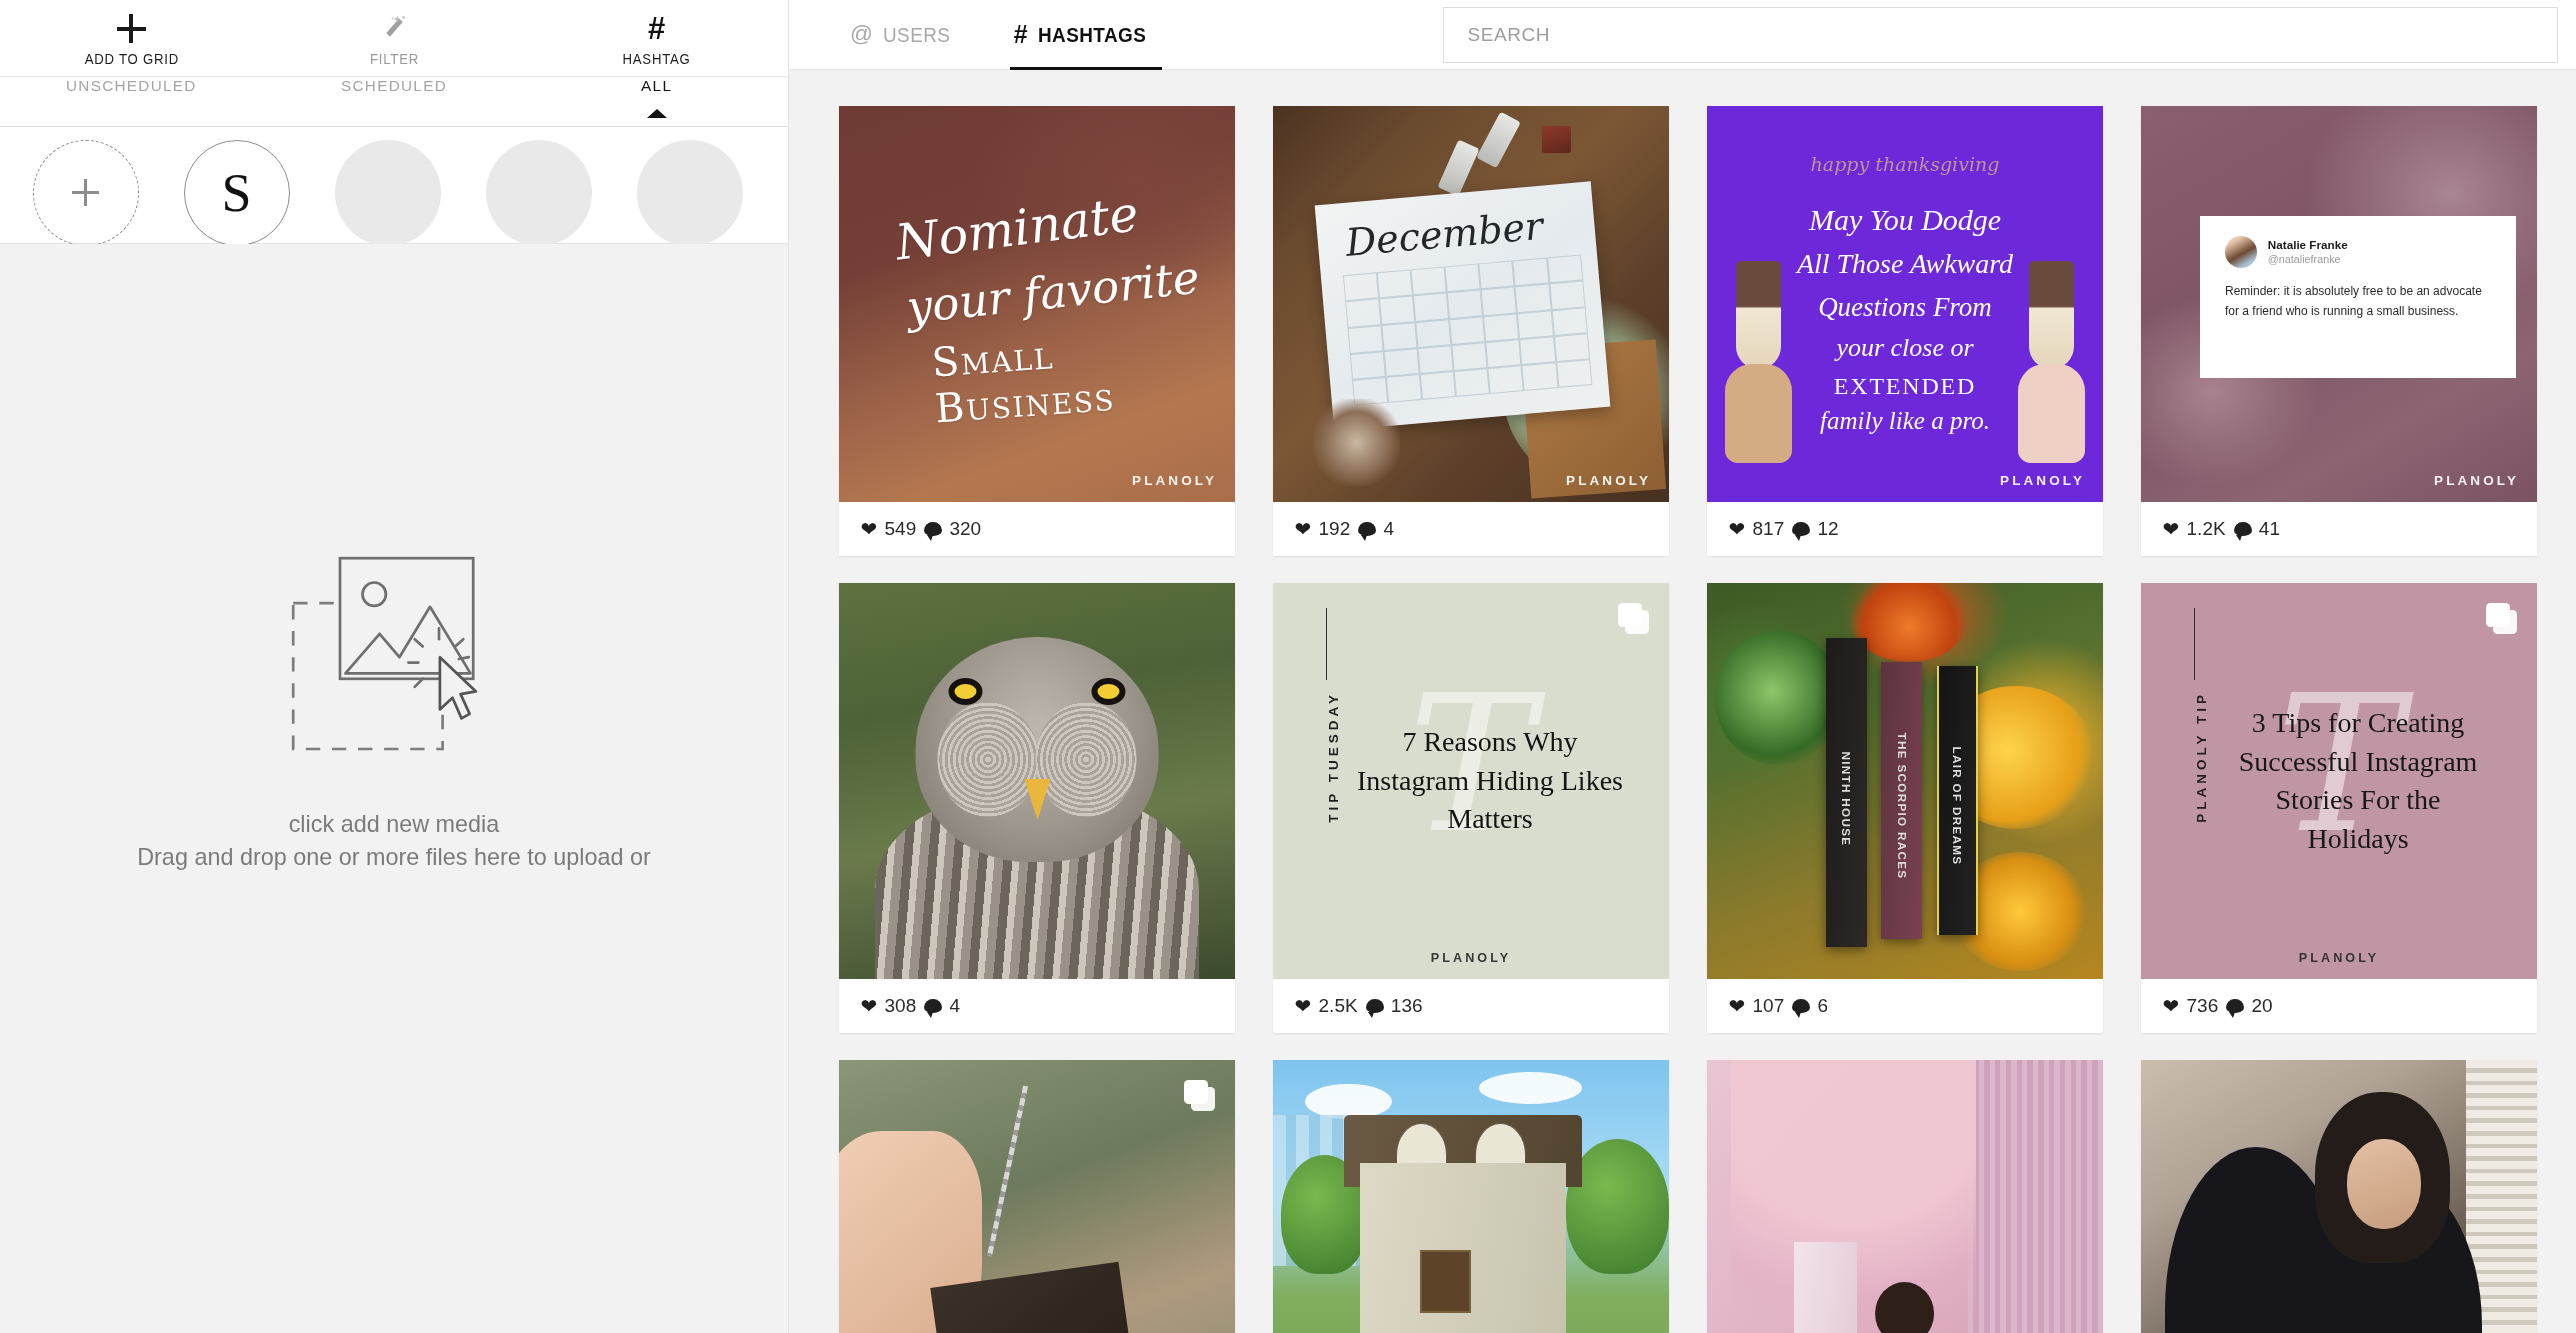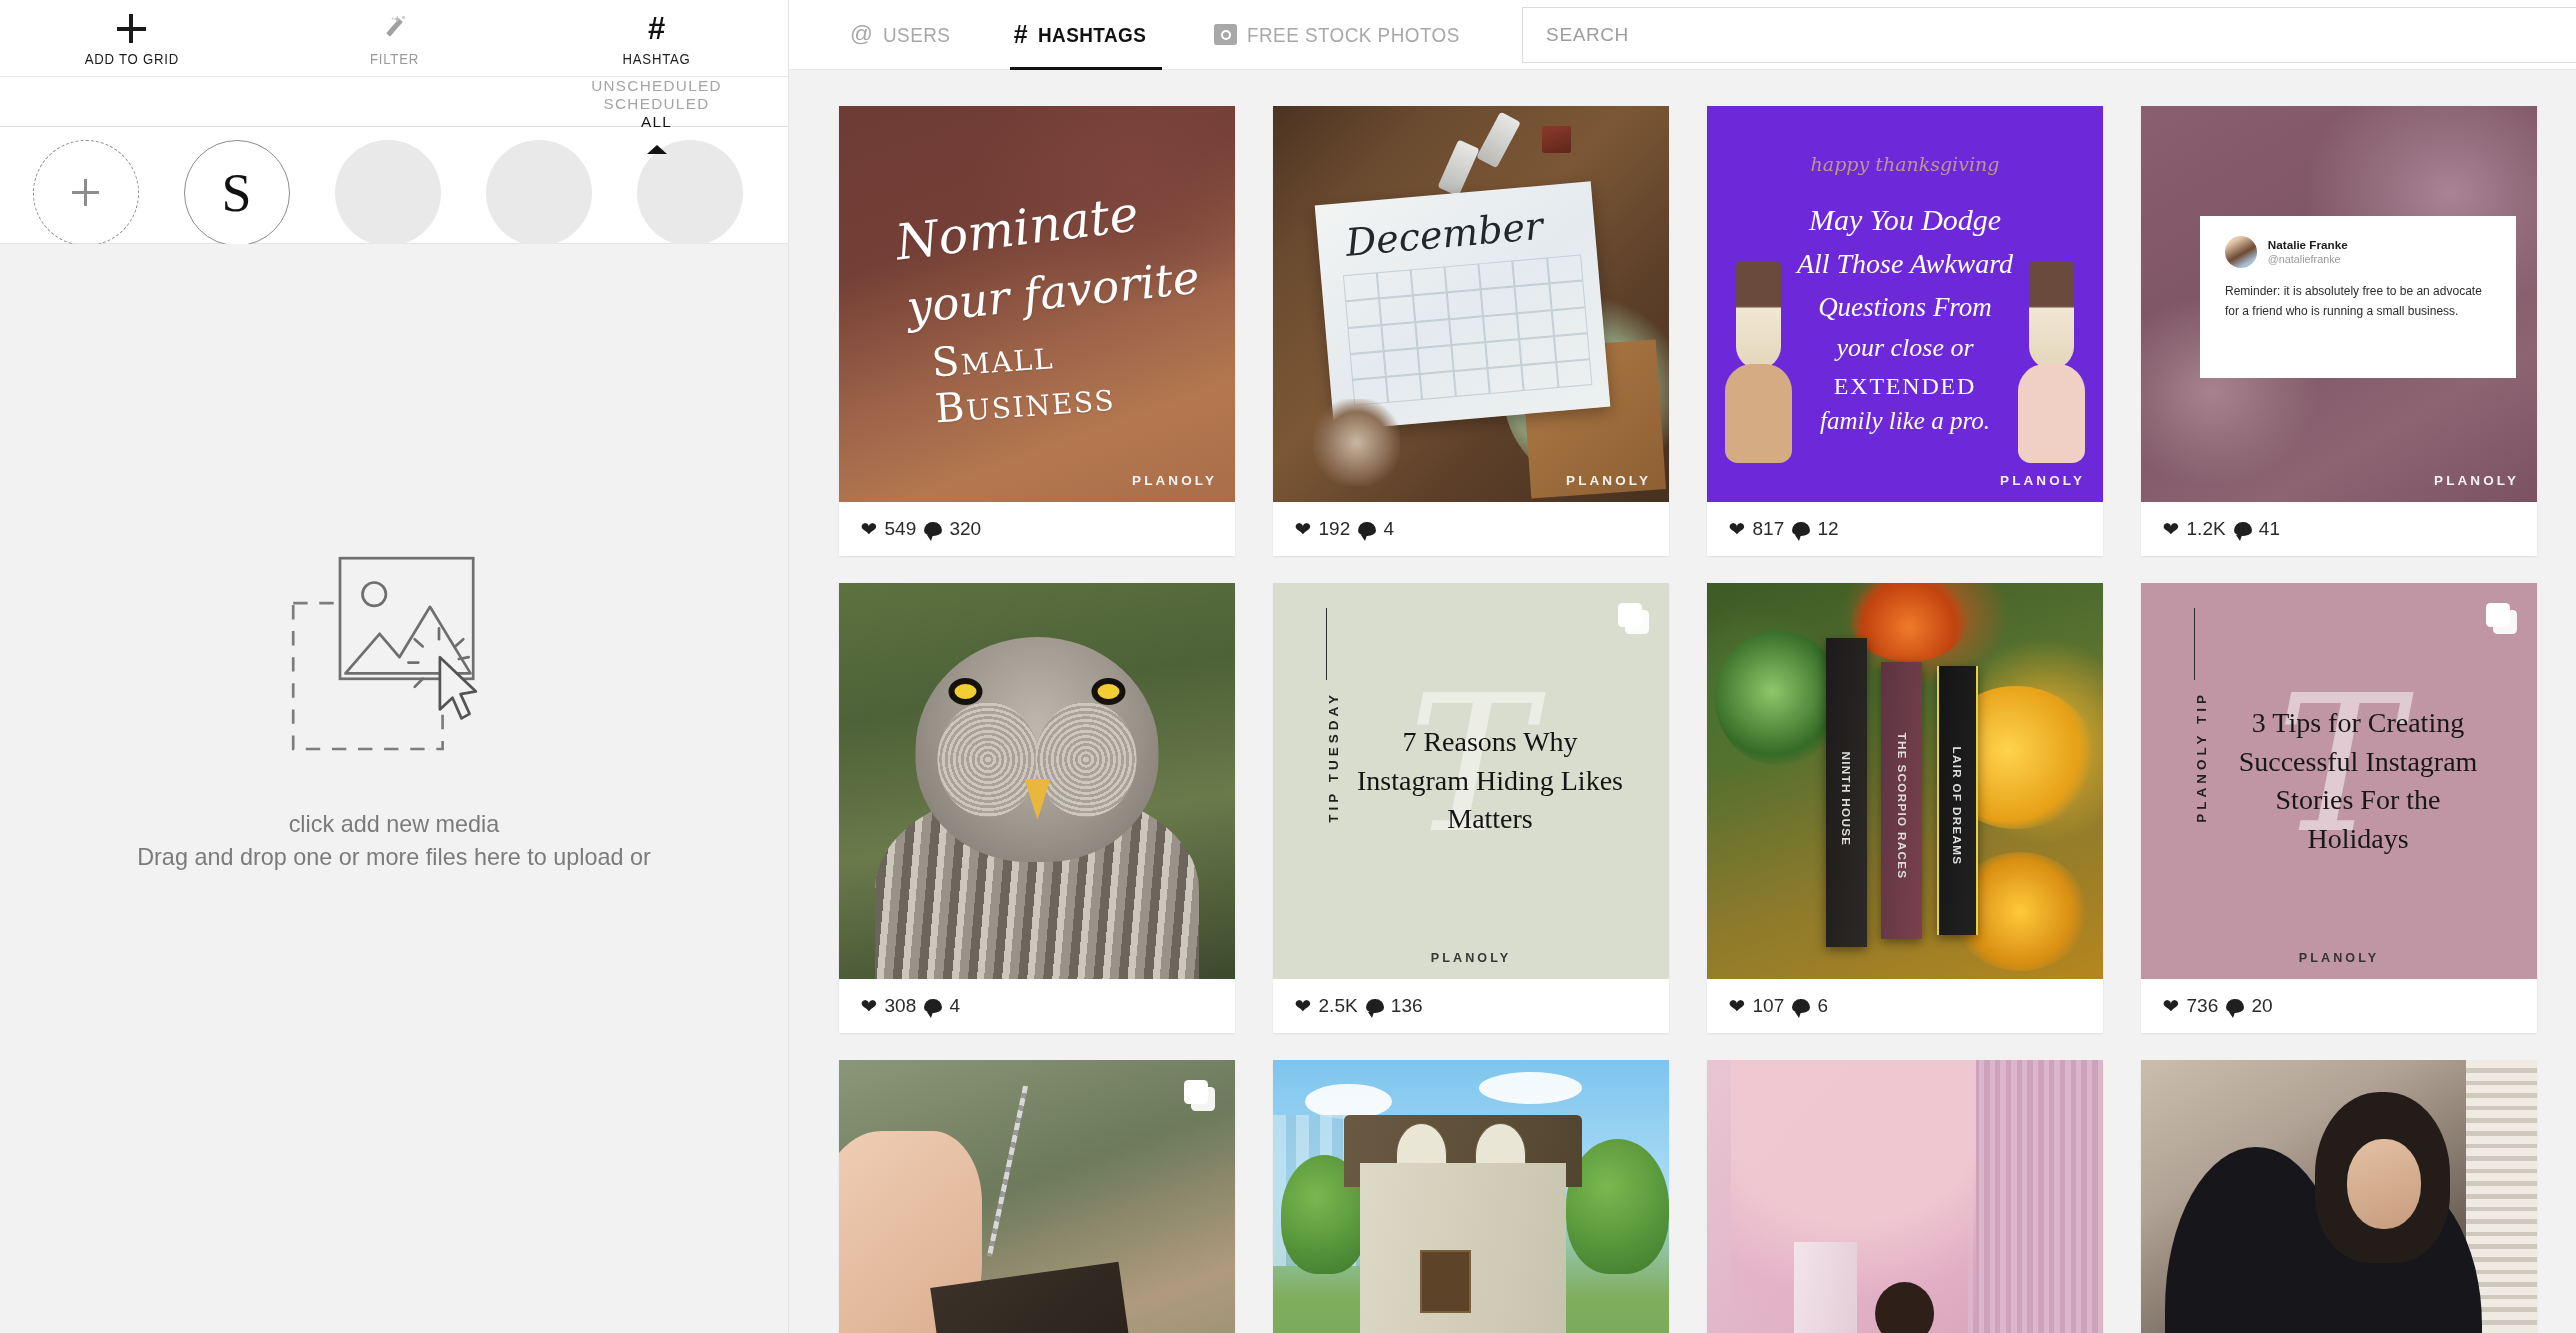--- a/index.html
+++ b/index.html
@@ -48,22 +48,22 @@
   .plus-ico::after { top: 12.6px; left: 0; height: 3.6px; width: 29px; }
 
   .hash-ico {
     font-size: 31px; font-weight: bold; color: #111; line-height: 27px;
     font-family: "Liberation Sans", sans-serif;
   }
 
   
   .lp-tabs {
     height: 50px; background: #fff;
-    display: flex; align-items: flex-end;
-    border-bottom: 0.9px solid #dedede; position: relative; flex-direction: column;
+    display: flex; align-items: flex-start;
+    border-bottom: 0.9px solid #dedede; position: relative;
   }
   .lp-tab {
     width: 263px; text-align: center; font-size: 15.3px;
     letter-spacing: 1.3px; position: relative; cursor: pointer;
     font-family: "Liberation Sans Narrow","Liberation Sans",sans-serif;
   }
   .lp-tab.gray { color: #a5a5a5; }
   .lp-tab.active { color: #141414; }
   .lp-tab.active .caret {
     position: absolute; left: 50%; transform: translateX(-50%);
@@ -511,26 +511,20 @@
 
     <div class="top-bar">
       <div class="top-tab gray">
         <span class="tt-ico">@</span>
         <span class="tt-label">USERS</span>
       </div>
       <div class="top-tab active">
         <span class="tt-ico hash">#</span>
         <span class="tt-label">HASHTAGS</span>
       </div>
-      <div class="top-tab gray">
-        <span class="cam-ico">
-            <i></i>
-          </span>
-        <span class="tt-label">FREE STOCK PHOTOS</span>
-      </div>
 
       <div class="search-wrap">
         <div class="search-box">
           <input type="text" placeholder="SEARCH" style="">
 
         </div>
       </div>
     </div>
 
     <div class="grid-scroll">

